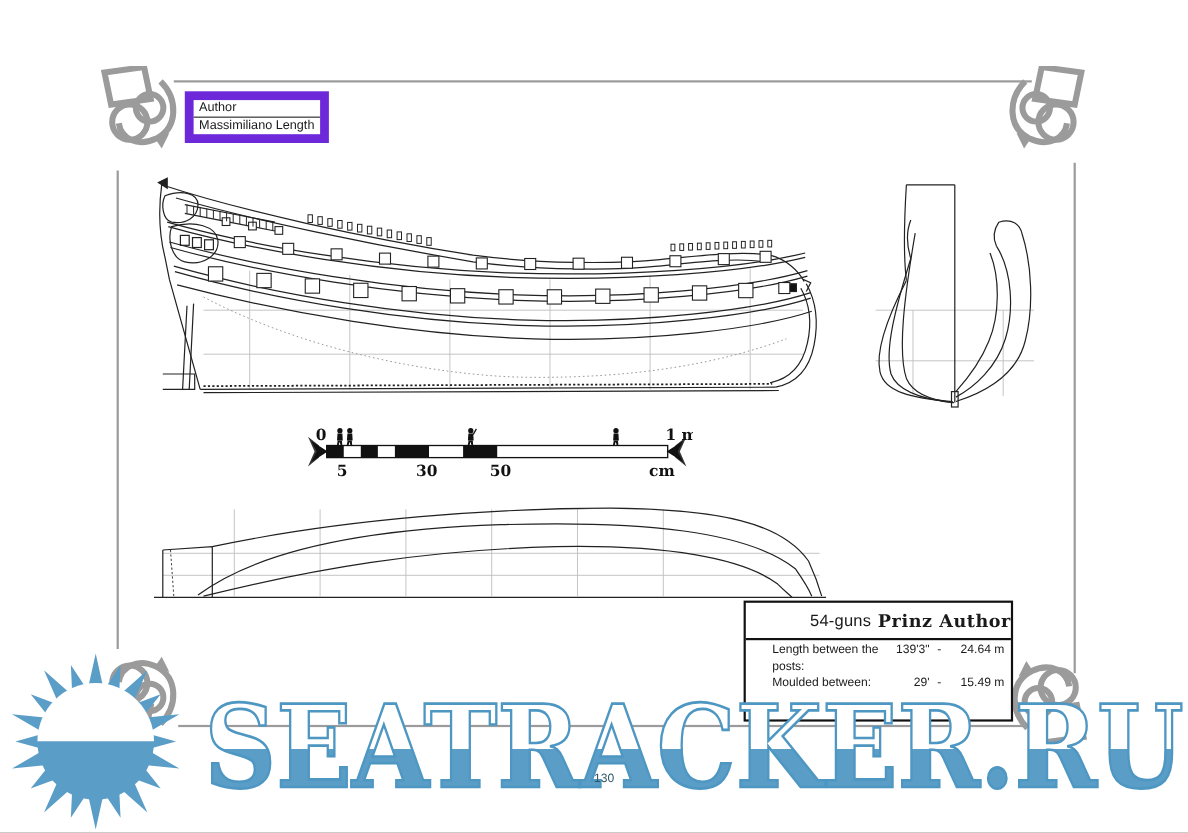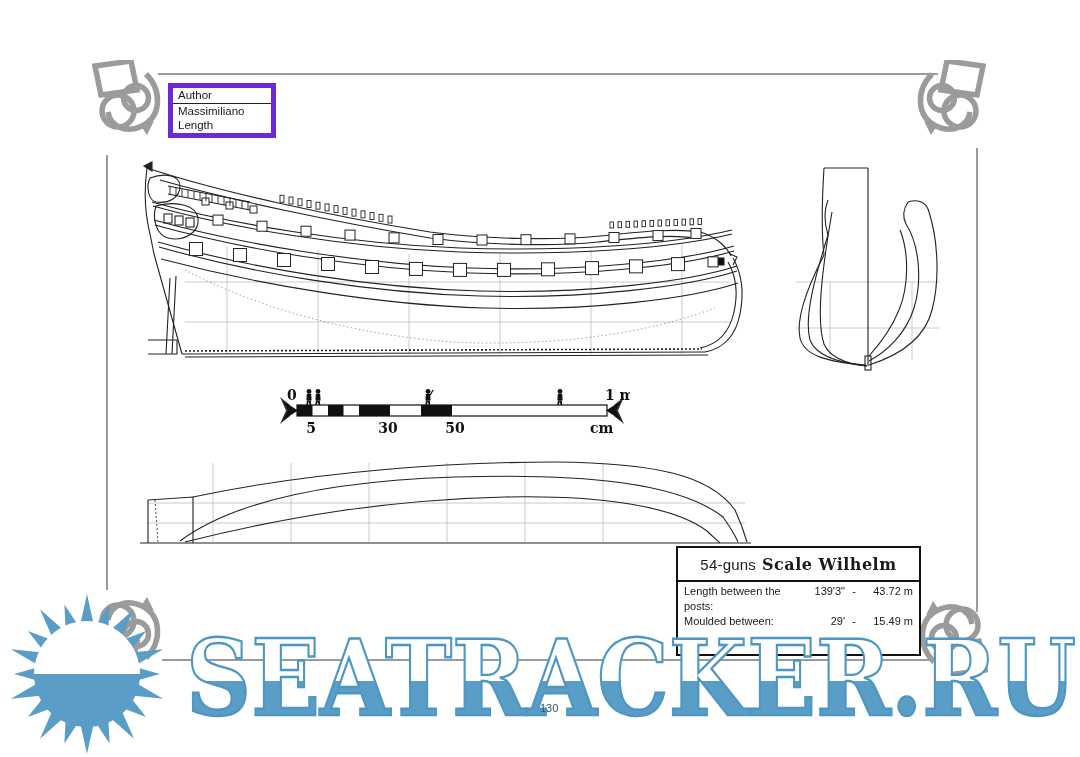--- a/index.html
+++ b/index.html
@@ -4,30 +4,30 @@
 <style>
   html,body{margin:0;padding:0;background:#888;}
   .page{position:relative;width:1080px;height:757px;background:#fff;overflow:hidden;
         font-family:"Liberation Sans",sans-serif;color:#1a1a1a;}
   .page *{box-sizing:border-box;}
   .abs{position:absolute;}
   
   .frame-line{position:absolute;background:#9b9b9b;}
   .orn{position:absolute;width:80px;height:84px;}
   
-  .author-box{position:absolute;left:168px;top:83px;width:108px;border:5px solid #6d28d9;background:#fff;}
+  .author-box{position:absolute;left:168px;top:83px;width:131px;border:8px solid #6d28d9;background:#fff;}
   .author-box .row{font-size:11.5px;line-height:14px;padding:0 0 1px 5px;}
   .author-box .row:first-child{border-bottom:1.5px solid #222;}
   
   .title-box{position:absolute;left:676px;top:546px;width:245px;height:110px;border:2px solid #111;background:#fff;}
-  .tb-title{height:34px;display:flex;align-items:center;justify-content:center;gap:6px;border-bottom:2px solid #111;}
+  .tb-title{height:34px;display:flex;align-items:center;justify-content:flex-end;gap:6px;border-bottom:2px solid #111;}
   .tb-guns{font-size:15px;letter-spacing:.2px;}
   .tb-ship{font-family:"DejaVu Serif",serif;font-weight:bold;font-size:16px;letter-spacing:.5px;}
   .tb-scale{height:19px;font-size:11px;line-height:18px;padding-left:6px;border-bottom:2px solid #111;}
-  .tb-body{height:51px;display:flex;flex-direction:column;justify-content:flex-end;padding:0 6px 4px 6px;}
+  .tb-body{height:51px;display:flex;flex-direction:column;justify-content:flex-end;padding:0 6px 4px 24px;}
   .dim-row{display:flex;font-size:11px;line-height:15px;}
   .dim-label{flex:1;}
   .dim-imp{width:46px;text-align:right;}
   .dim-sep{width:18px;text-align:center;}
   .dim-met{width:50px;text-align:right;}
   
   .page-num{position:absolute;left:540px;top:702px;width:32px;text-align:left;
             font-size:11px;color:#2d5568;z-index:60;}
   
   .wm{z-index:50;pointer-events:none;}
@@ -282,28 +282,28 @@
       <text x="33" y="47" text-anchor="middle">5</text>
       <text x="110" y="47" text-anchor="middle">30</text>
       <text x="177" y="47" text-anchor="middle">50</text>
       <text x="312" y="47">cm</text>
     </g>
   </svg>
 
   <div class="title-box">
     <div class="tb-title">
       <span class="tb-guns">54-guns</span>
-      <span class="tb-ship">Scale Wilhelm</span>
+      <span class="tb-ship">Prinz Author</span>
     </div>
     <div class="tb-body">
       <div class="dim-row">
         <span class="dim-label">Length between the posts:</span>
         <span class="dim-imp">139'3"</span>
         <span class="dim-sep">-</span>
-        <span class="dim-met">43.72 m</span>
+        <span class="dim-met">24.64 m</span>
       </div>
       <div class="dim-row">
         <span class="dim-label">Moulded between:</span>
         <span class="dim-imp">29'</span>
         <span class="dim-sep">-</span>
         <span class="dim-met">15.49 m</span>
       </div>
     </div>
   </div>
 

